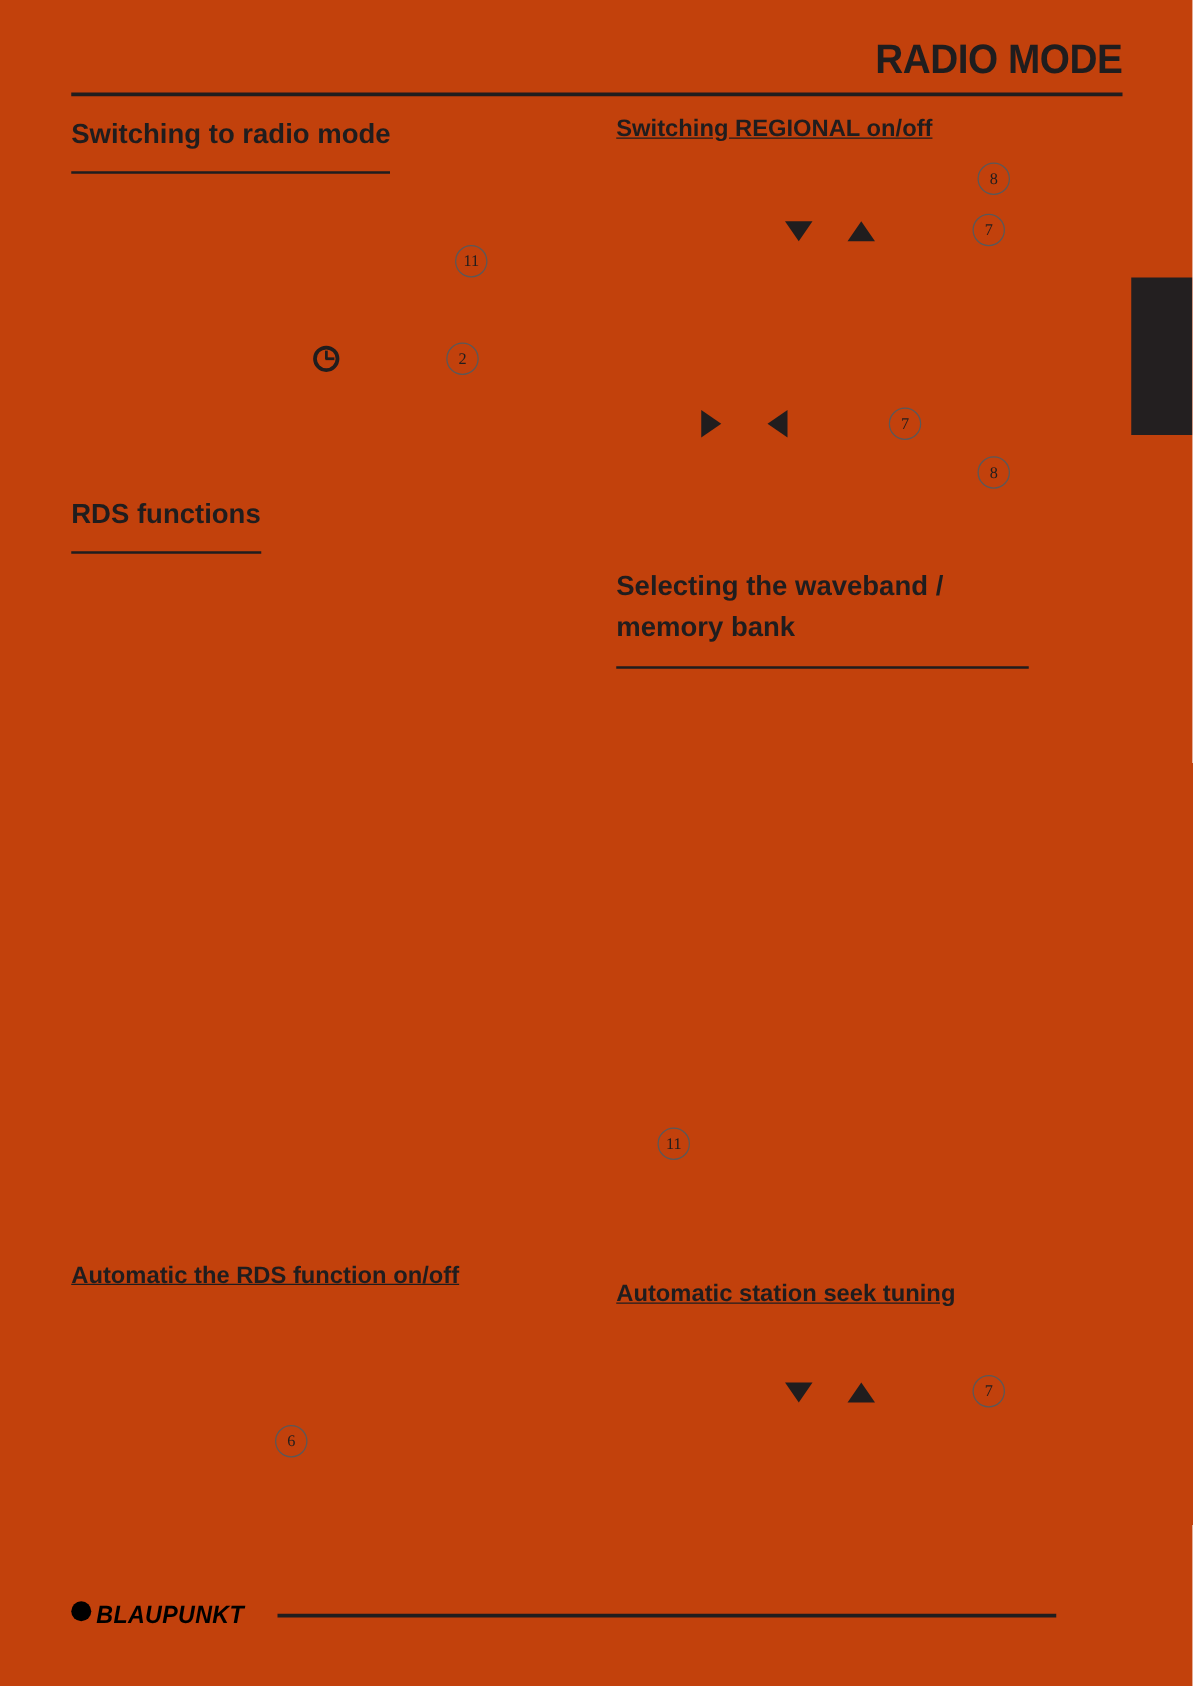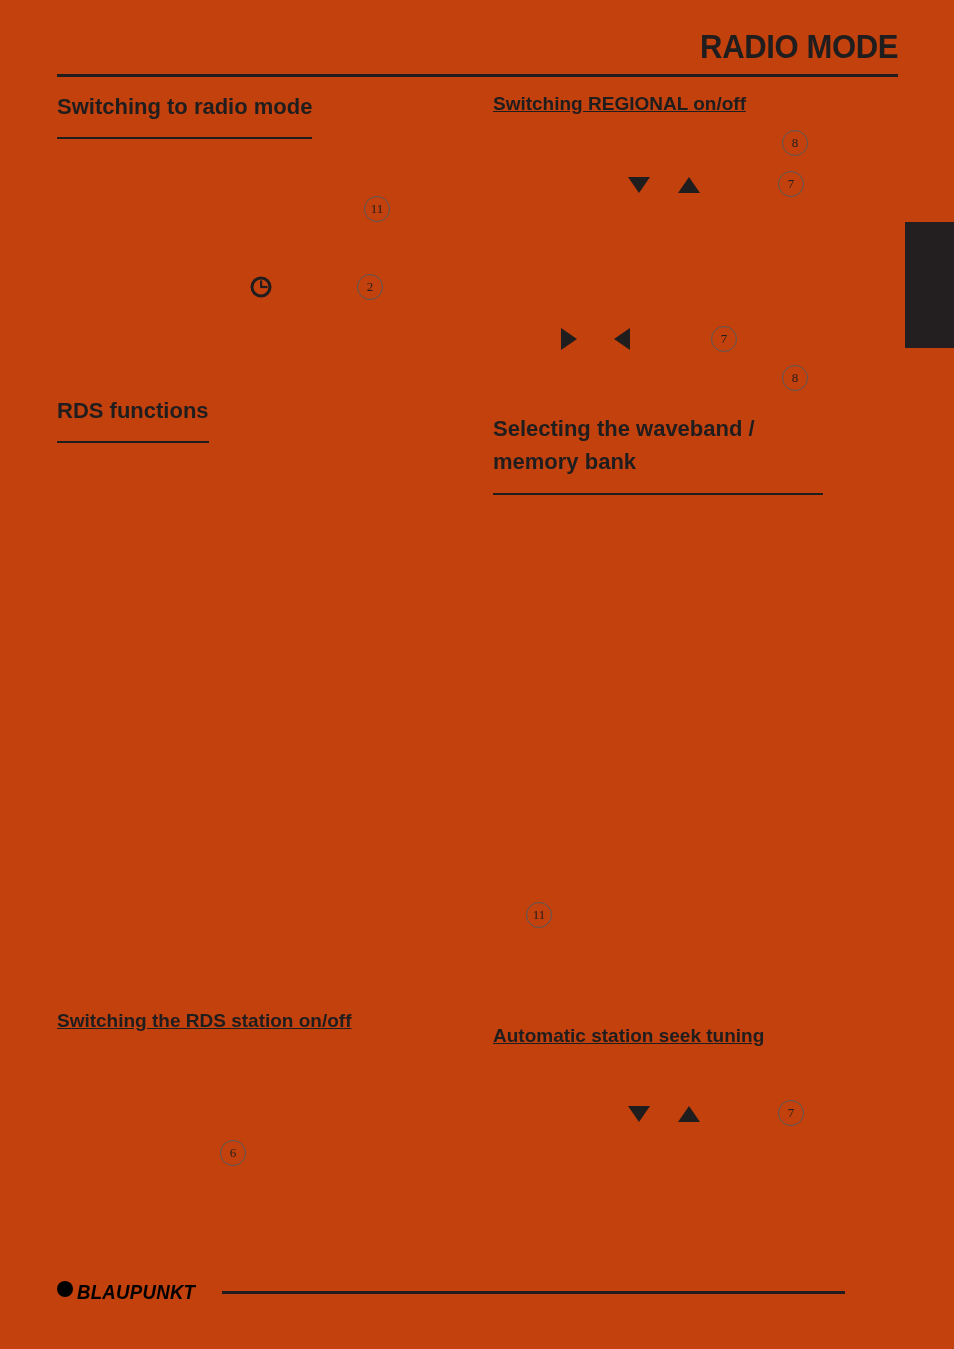--- a/index.html
+++ b/index.html
@@ -65,20 +65,21 @@
   }
   .h-section .u {
     display: inline-block;
     border-bottom: 2px solid #201d1e;
     padding-bottom: 15px;
   }
   .h-section.multiline {
     white-space: normal;
     width: 330px;
     line-height: 33px;
+    margin-top: 40px;
   }
   .h-sub {
     position: absolute;
     font-size: 19px;
     font-weight: bold;
     line-height: 24px;
     color: #201d1e;
     white-space: nowrap;
     text-decoration: underline;
   }
@@ -191,21 +192,21 @@
       <rect x="10.5" y="9.9" width="7" height="2.2" fill="#201d1e"></rect>
     </svg>
   </span>
 
   <div class="ref-num" style="left:357px; top:274px;">2</div>
 
   <div class="h-section" style="left:57px; top:378px;margin-top:18px;">
     <span class="u">RDS functions</span>
   </div>
 
-  <div class="h-sub" style="left:57px; top:1009px;">Switching the RDS station on/off</div>
+  <div class="h-sub" style="left:57px; top:1009px;">Automatic the RDS function on/off</div>
 
   <div class="ref-num" style="left:220px; top:1140px;">6</div>
 
   <div class="h-sub" style="left:493px; top:92px;">Switching REGIONAL on/off</div>
 
   <div class="ref-num" style="left:782px; top:130px;">8</div>
 
   <span class="arrow arrow-down" style="left:628px; top:177px;"></span>
   <span class="arrow arrow-up" style="left:678px; top:177px;"></span>
   <div class="ref-num" style="left:778px; top:171px;">7</div>

